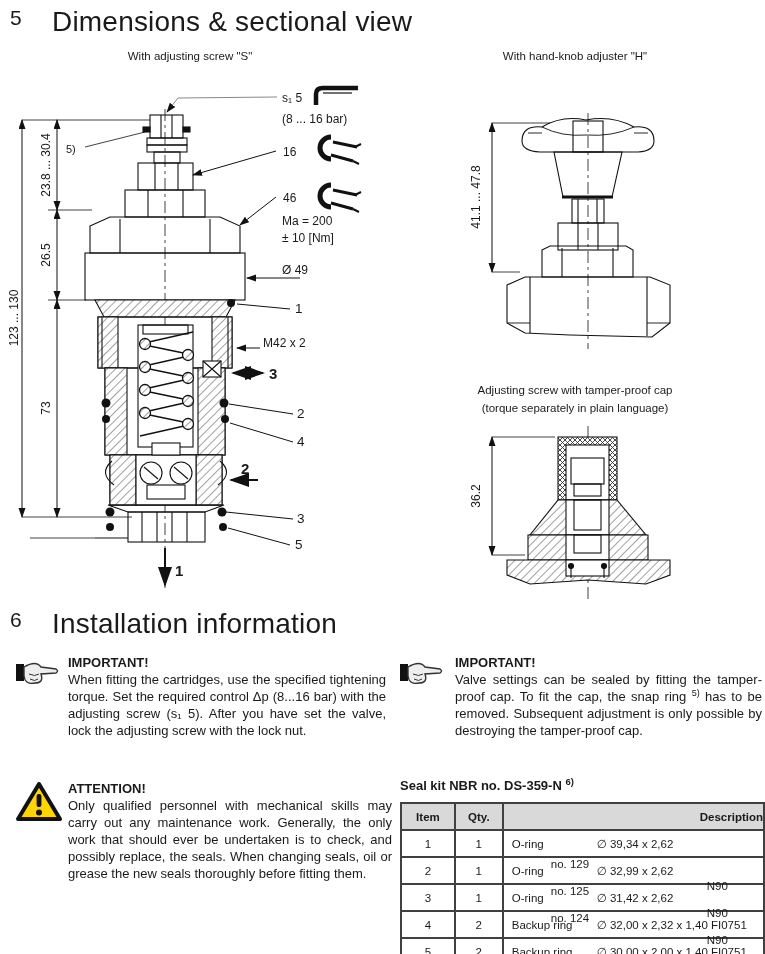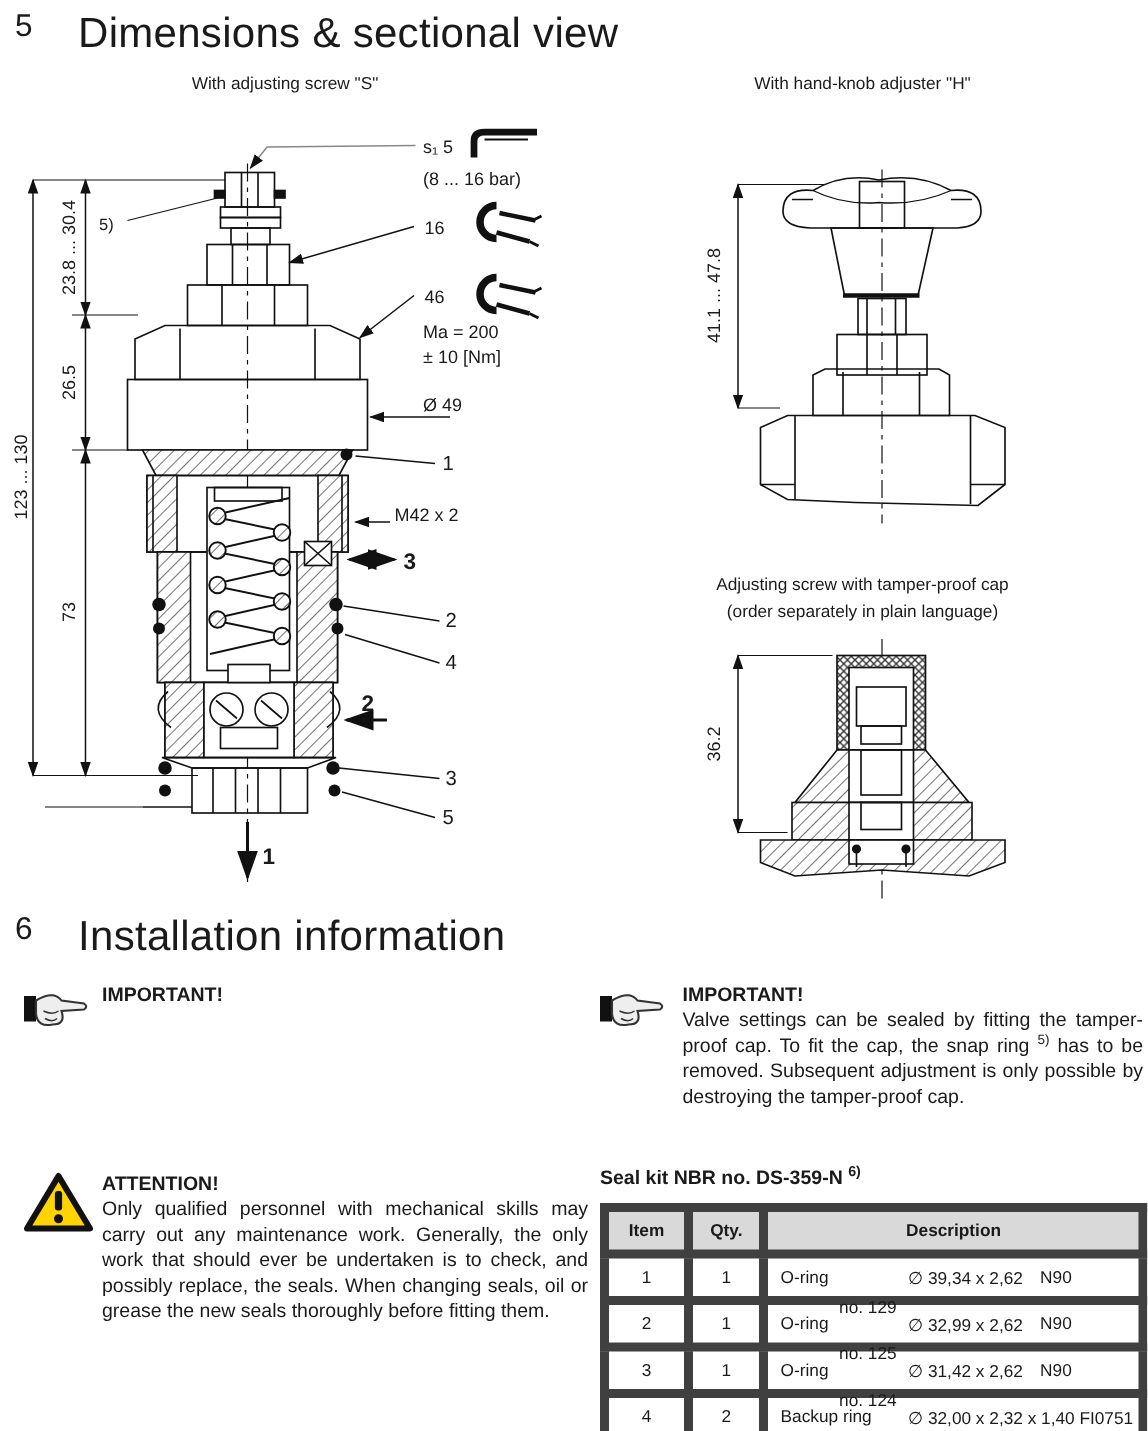--- a/index.html
+++ b/index.html
@@ -9,27 +9,27 @@
   .sec-num{position:absolute;font-size:21px;letter-spacing:.2px;}
   .sec-title{position:absolute;font-size:28px;letter-spacing:.2px;}
   .caption{position:absolute;font-size:11.5px;text-align:center;}
   .note-head{position:absolute;font-size:13px;font-weight:bold;}
   .note-body{position:absolute;font-size:13px;line-height:17px;text-align:justify;}
   .note-body sup{font-size:9px;vertical-align:super;line-height:0;}
   .kit-title{position:absolute;font-size:13px;font-weight:bold;}
   .kit-title sup{font-size:9.5px;font-weight:bold;}
   table.kit{position:absolute;left:400px;top:802px;border-collapse:collapse;
             border-top:2px solid #111;border-bottom:2px solid #111;table-layout:fixed;}
-  table.kit th, table.kit td{border:6px solid #404040;font-size:11.5px;padding:0;height:25px;}
+  table.kit th, table.kit td{border:2px solid #404040;font-size:11.5px;padding:0;height:25px;}
   table.kit th{background:#d9d9d9;font-weight:bold;}
-  th.c-item{width:52px;} th.c-qty{width:46px;} th.c-desc{width:260px;text-align:center;padding-left:8px;}
+  th.c-item{width:52px;} th.c-qty{width:46px;} th.c-desc{width:260px;text-align:right;padding-left:8px;}
   td.c1,td.c2{text-align:center;}
   td.c3{position:relative;}
   td.c3 span{position:absolute;top:50%;transform:translateY(-50%);white-space:nowrap;}
-  .d1{left:8px;} .d2{left:47px;margin-top:20px;} .d3{left:93px;} .d4{left:181px;}
+  .d1{left:8px;} .d2{left:47px;margin-top:20px;} .d3{left:93px;} .d4{left:203px;margin-top:42px;}
   svg text{font-family:"Liberation Sans", sans-serif;fill:#1a1a1a;}
   .lbl{font-size:12px;} .dimlbl{font-size:12px;} .portlbl{font-size:15px;font-weight:bold;}
   .itemlbl{font-size:13.5px;} .fnote{font-size:11px;}
 </style>
 </head>
 <body>
 
 <div class="page">
 
   <svg width="0" height="0" style="position:absolute" aria-hidden="true">
@@ -246,21 +246,21 @@
     </g>
     <g stroke="#111" stroke-width="1" fill="none">
       <line x1="42" y1="38" x2="42" y2="187" marker-start="url(#ah)" marker-end="url(#ahe)"></line>
       <line x1="42" y1="38" x2="100" y2="38" stroke-width="0.8"></line>
       <line x1="42" y1="187" x2="70" y2="187" stroke-width="0.8"></line>
     </g>
     <text class="dimlbl" transform="translate(30,112) rotate(-90)" text-anchor="middle">41.1 ... 47.8</text>
   </svg>
 
   <div class="caption" style="left:460px;top:384px;width:230px">Adjusting screw with tamper-proof cap</div>
-  <div class="caption" style="left:460px;top:402px;width:230px">(order separately in plain language)</div>
+  <div class="caption" style="left:460px;top:402px;width:230px">(torque separately in plain language)</div>
 
   <svg class="abs" style="left:450px;top:370px" width="315" height="240" viewBox="0 0 315 240">
     <g stroke="#111" stroke-width="1.1" fill="none">
       <line x1="138" y1="56" x2="138" y2="232" stroke-width="0.8" stroke-dasharray="12,4,3,4"></line>
       <rect x="108" y="67" width="59" height="63" fill="url(#xh)"></rect>
       <rect x="116" y="75" width="43" height="55" fill="#fff"></rect>
       <rect x="121" y="88" width="33" height="26"></rect>
       <rect x="124" y="114" width="27" height="12"></rect>
       <path d="M108,130 L167,130 L196,165 L80,165 Z" fill="url(#hat)"></path>
       <rect x="116" y="130" width="43" height="35" fill="#fff"></rect>
@@ -285,20 +285,21 @@
 
   <div class="sec-num" style="left:10px;top:608px">6</div>
   <div class="sec-title" style="left:52px;top:608px">Installation information</div>
 
   <svg class="abs" style="left:16px;top:658px" width="44" height="30" viewBox="0 0 44 30">
     <rect x="0" y="6" width="8" height="17" fill="#111"></rect>
     <path d="M8,9 q12,-7 17,0 l15,2 q3,2 0,4 l-15,1 q3,9 -6,9 q-10,2 -11,-7 z" fill="#eee" stroke="#333" stroke-width="1.4"></path>
     <path d="M13,16 q6,3 10,0 M14,21 q5,3 8,0" stroke="#333" stroke-width="1" fill="none"></path>
   </svg>
   <div class="note-head" style="left:68px;top:655px">IMPORTANT!</div>
+  <div class="note-body" style="left:68px;top:671px;width:318px">When fitting the cartridges, use the specified tightening torque. Set the required control Δp (8...16 bar) with the adjusting screw (s₁ 5). After you have set the valve, lock the adjusting screw with the lock nut.</div>
 
   <svg class="abs" style="left:400px;top:658px" width="44" height="30" viewBox="0 0 44 30">
     <rect x="0" y="6" width="8" height="17" fill="#111"></rect>
     <path d="M8,9 q12,-7 17,0 l15,2 q3,2 0,4 l-15,1 q3,9 -6,9 q-10,2 -11,-7 z" fill="#eee" stroke="#333" stroke-width="1.4"></path>
     <path d="M13,16 q6,3 10,0 M14,21 q5,3 8,0" stroke="#333" stroke-width="1" fill="none"></path>
   </svg>
   <div class="note-head" style="left:455px;top:655px">IMPORTANT!</div>
   <div class="note-body" style="left:455px;top:671px;width:307px"><span>Valve settings can be sealed by fitting the tamper-proof cap. To fit the cap, the snap ring </span><sup>5)</sup><span> has to be removed. Subsequent adjustment is only possible by destroying the tamper-proof cap.</span></div>
 
   <svg class="abs" style="left:15px;top:781px" width="48" height="42" viewBox="0 0 48 42">

